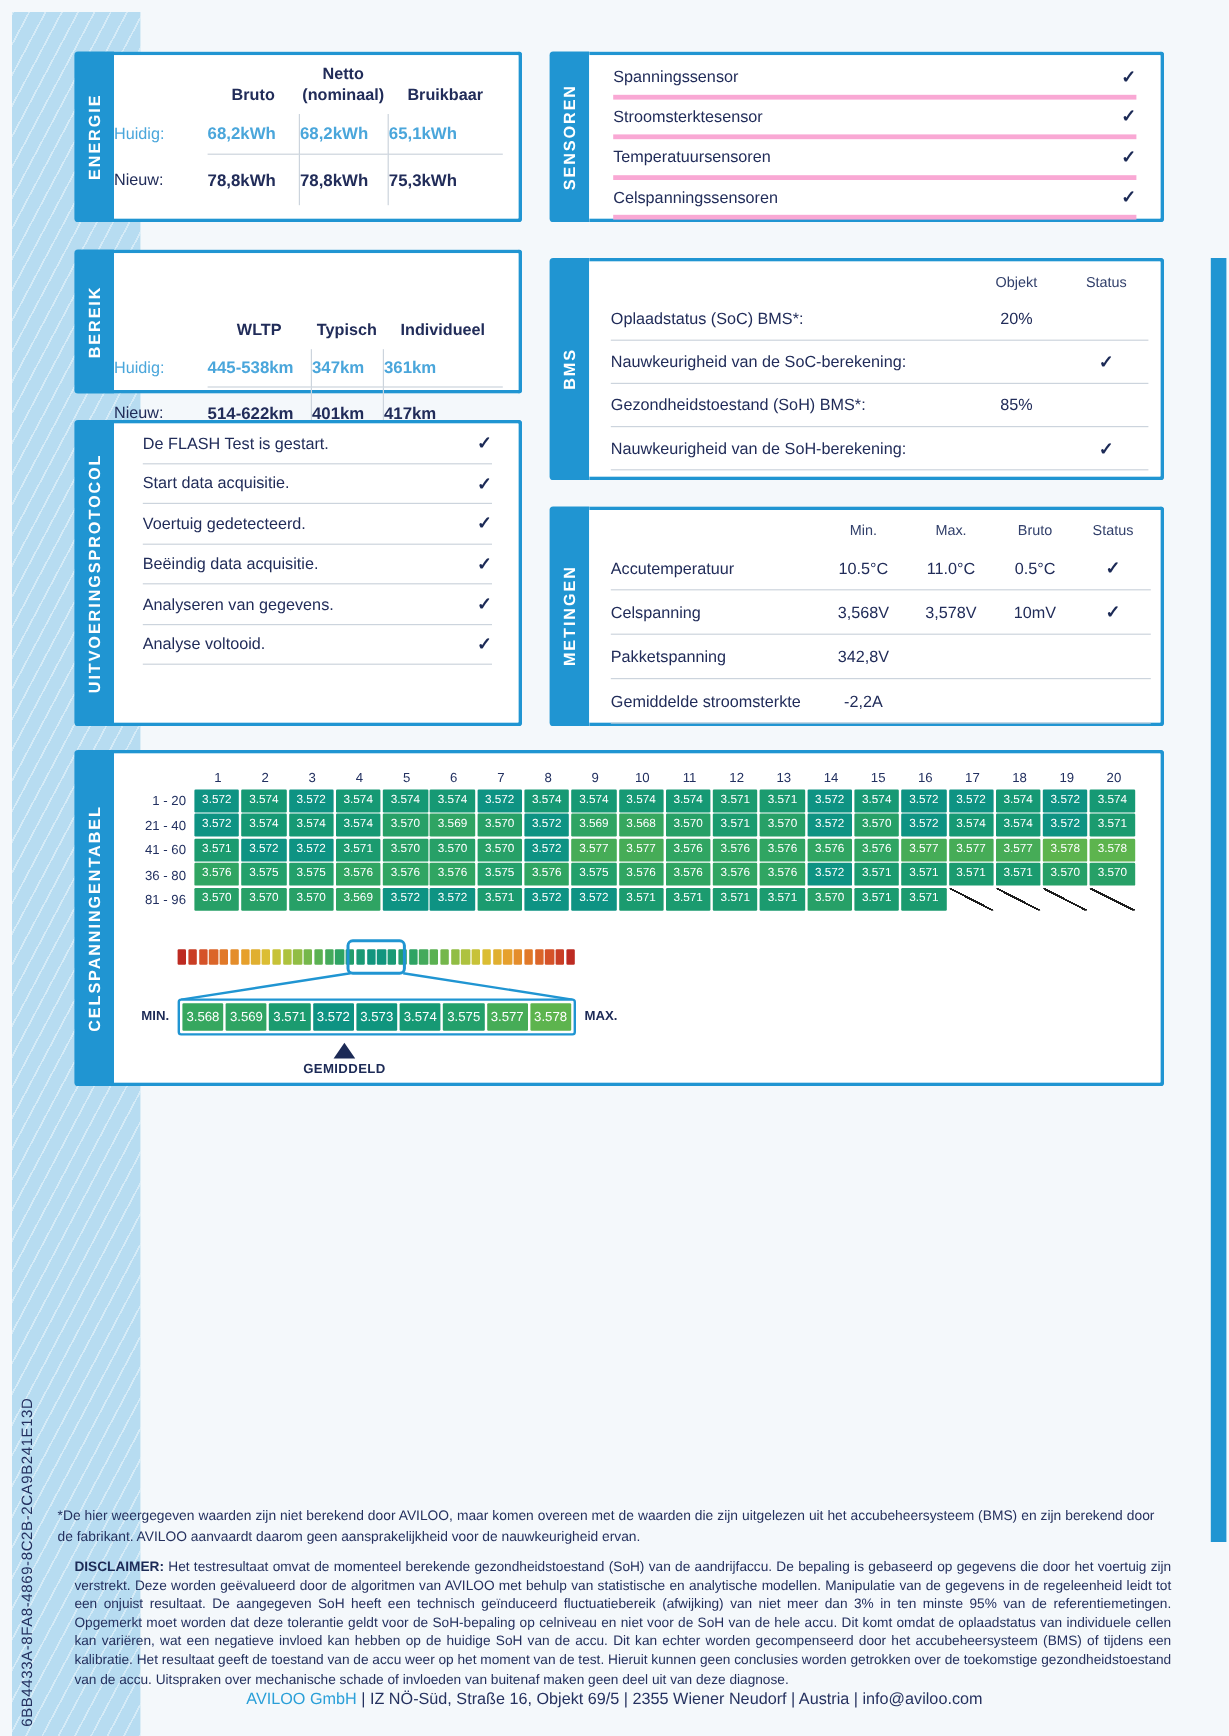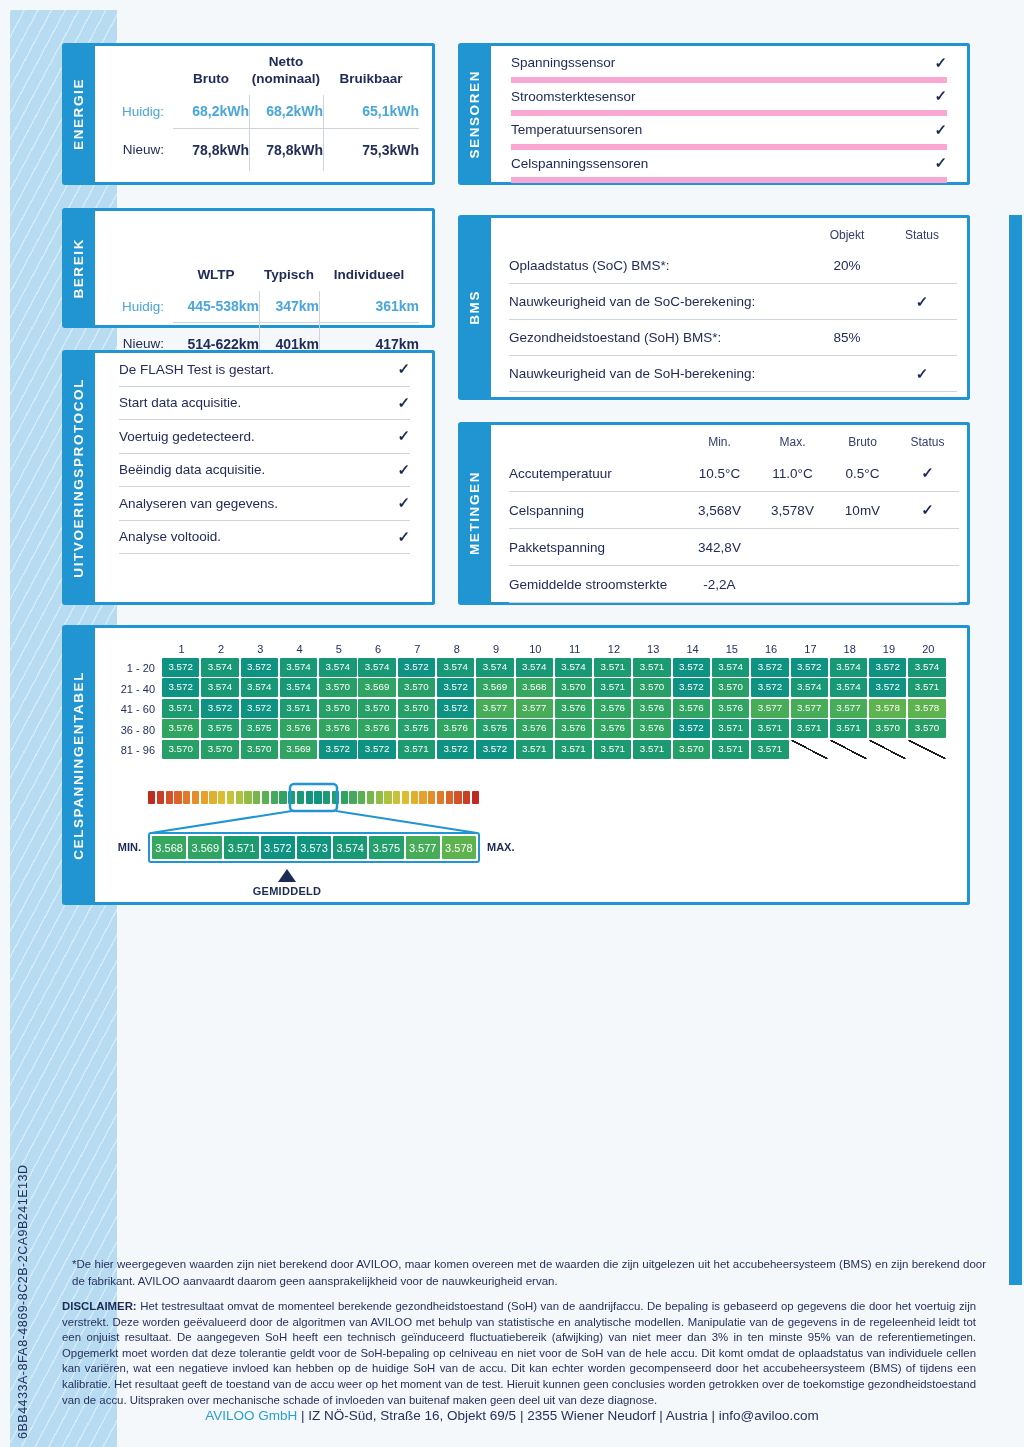--- a/index.html
+++ b/index.html
@@ -22,31 +22,31 @@
            border-radius:3px 0 0 3px; }
   .tab span { writing-mode:vertical-rl; transform:rotate(180deg); font-weight:bold; font-size:13.5px; letter-spacing:1.6px; white-space:nowrap; }
   .panel { flex:1; background:#fff; border:3px solid #2095d2; border-left:none; border-radius:0 3px 3px 0; position:relative; }
   .check { font-size:15px; font-weight:bold; color:#1c2a56; }
 
   
   .kpi { display:grid; padding-top:8px; }
   .kpi.energie { grid-template-columns:78px 76px 74px 96px; grid-auto-rows:auto 34px 42px; }
   .kpi.bereik  { grid-template-columns:78px 86px 60px 100px; grid-auto-rows:auto 32px 42px;margin-top:48px; }
   .kpi .h   { font-weight:bold; color:#212c59; font-size:13.5px; text-align:center; align-self:end; padding-bottom:7px; white-space:pre-line; line-height:1.25; }
-  .kpi .lab { text-align:right; padding-right:9px; font-size:13.5px; align-self:center; color:#212c59; }
+  .kpi .lab { text-align:left; padding-right:9px; font-size:13.5px; align-self:center; color:#212c59; }
   .kpi .lab.cur, .kpi .val.cur { color:#4aa6db; }
   .kpi .val { text-align:center; font-size:14px; font-weight:bold; align-self:center; color:#212c59; }
   .kpi .vsep { border-left:1px solid #ccd4dd; }
   .kpi .hline { border-bottom:1px solid #ccd4dd; }
-  .kpi .cell { display:flex; align-items:center; justify-content:flex-end; height:100%; }
+  .kpi .cell { display:flex; align-items:center; justify-content:flex-start; height:100%; }
 
   
   .srows { padding-top:3px; }
   .srow { display:flex; justify-content:space-between; align-items:center; height:33.5px; margin:0 20px;
-          border-bottom:6px solid #f9a8d4; font-size:13.5px; color:#212c59; }
+          border-bottom:4px solid #f9a8d4; font-size:13.5px; color:#212c59; }
 
   
   .bhead { display:grid; grid-template-columns:1fr 80px 70px; margin:0 10px 0 18px; padding-top:10px; height:30px;
            font-size:12px; color:#32406b; }
   .bhead span { text-align:center; }
   .brow { display:grid; grid-template-columns:1fr 80px 70px; margin:0 10px 0 18px; align-items:center; height:36px;
           border-bottom:1px solid #ccd4dd; font-size:13.5px; color:#212c59; }
   .brow .bval, .brow .bstat { text-align:center; }
 
   
@@ -86,21 +86,21 @@
   .minlab { position:absolute; left:0; top:204px; width:46px; height:31px; line-height:31px; text-align:right;
             font-size:11px; font-weight:bold; color:#1c2a56; }
   .maxlab { position:absolute; left:392px; top:204px; height:31px; line-height:31px;
             font-size:11px; font-weight:bold; color:#1c2a56; }
   .tri { position:absolute; left:183px; top:241px; width:0; height:0;
          border-left:9px solid transparent; border-right:9px solid transparent; border-bottom:13px solid #1c2a56; }
   .avg { position:absolute; left:122px; top:257px; width:140px; text-align:center;
          font-size:11px; font-weight:bold; letter-spacing:.3px; color:#1c2a56; }
 
   
-  .fn   { position:absolute; left:72px; top:1256px; width:914px; font-size:11.5px; line-height:16.5px;
+  .fn   { position:absolute; left:48px; top:1256px; width:914px; font-size:11.5px; line-height:16.5px;
           color:#25315f; text-align:justify; }
   .disc { position:absolute; left:62px; top:1299px; width:914px; font-size:11.4px; line-height:15.6px;
           color:#25315f; text-align:justify; }
   .disc b { color:#1c2a56; }
   .footer { position:absolute; left:0; top:1408px; width:1024px; text-align:center; font-size:13.5px; color:#25315f; }
   .footer .co { color:#2a9fd8; }
 </style>
 </head>
 <body>
 

